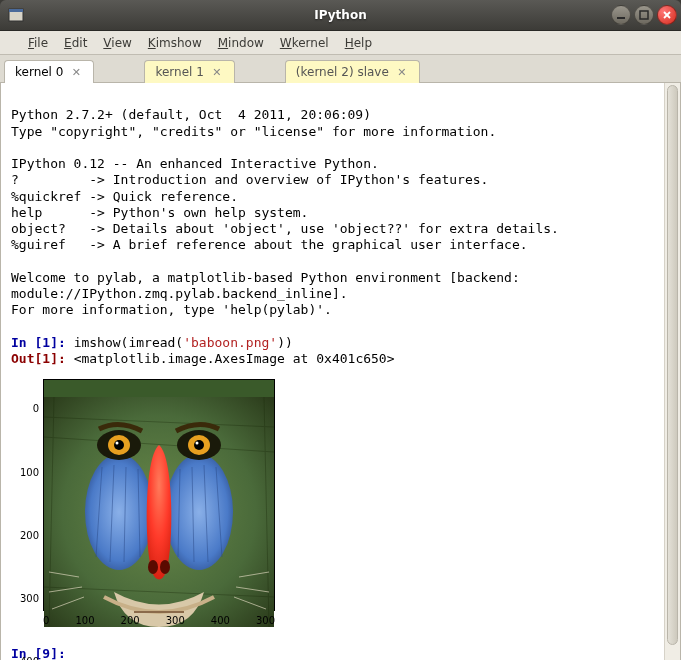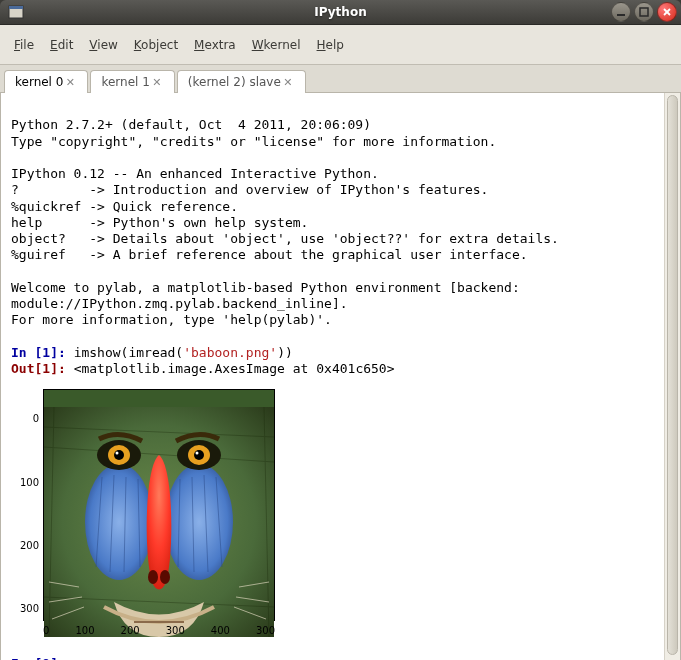--- a/index.html
+++ b/index.html
@@ -5,21 +5,21 @@
     * { box-sizing: border-box; margin: 0; padding: 0; }
     body {
       font-family: "DejaVu Sans", "Liberation Sans", sans-serif;
       font-size: 12px;
       background: #3c3b37;
       width: 681px;
       height: 660px;
       overflow: hidden;
     }
     .titlebar {
-      height: 25px;
+      height: 31px;
       background: linear-gradient(to bottom, #5a5955 0%, #3c3b37 100%);
       border-radius: 6px 6px 0 0;
       display: flex;
       align-items: center;
       justify-content: center;
       position: relative;
       color: #fff;
       border-bottom: 1px solid #2a2926;
     }
     .titlebar-icon {
@@ -49,54 +49,55 @@
       display: flex;
       align-items: center;
       justify-content: center;
       font-size: 9px;
       font-weight: bold;
     }
     .win-min { background: linear-gradient(to bottom,#9a968c,#6c685e); color:#2a2a2a; }
     .win-max { background: linear-gradient(to bottom,#9a968c,#6c685e); color:#2a2a2a; }
     .win-close { background: radial-gradient(circle at 30% 30%, #f77, #d42a1a); color:#fff; }
     .menubar {
-      height: 40px;
+      height: 24px;
       background: #e8e5dd;
       display: flex;
       align-items: center;
-      padding: 0 6px;
+      padding: 0 20px;
       border-bottom: 1px solid #c0bcb2;
     }
     .menu-item {
       padding: 3px 8px;
       color: #3c3b37;
       cursor: default;
     }
     .menu-item .ul { text-decoration: underline; }
     .tabbar {
       height: 28px;
       background: #dedbd2;
       display: flex;
       align-items: flex-end;
       padding: 0 4px;
       border-bottom: 1px solid #b9b5aa;
     }
     .tab {
       display: flex;
       align-items: center;
+      gap: 6px;
       padding: 4px 10px;
       background: #efece4;
       border: 1px solid #b9b5aa;
       border-bottom: none;
       border-radius: 4px 4px 0 0;
       margin-right: 2px;
       position: relative;
       top: 1px;
     }
-    .tab.inactive { background: #ffffff; color:#555; }
+    .tab.inactive { background: #fef9c3; color:#555;margin-left:48px; }
     .tab.active { background: #ffffff; }
     .tab-close {
       width: 14px; height: 14px;
       display:flex; align-items:center; justify-content:center;
       color:#888; font-size:11px;
     }
     .content-wrap {
       display:flex;
       height: calc(660px - 25px - 24px - 28px);
       background:#fff;
@@ -197,22 +198,22 @@
           <line x1="8" y1="2" x2="2" y2="8" stroke="#fff" stroke-width="1.8"></line>
         </svg>
     </div>
   </div>
 </div>
 
 <div class="menubar">
   <div class="menu-item"><span class="ul">F</span><span>ile</span></div>
   <div class="menu-item"><span class="ul">E</span><span>dit</span></div>
   <div class="menu-item"><span class="ul">V</span><span>iew</span></div>
-  <div class="menu-item"><span class="ul">K</span><span>object</span></div>
-  <div class="menu-item"><span class="ul">M</span><span>extra</span></div>
+  <div class="menu-item"><span class="ul">K</span><span>imshow</span></div>
+  <div class="menu-item"><span class="ul">M</span><span>indow</span></div>
   <div class="menu-item"><span class="ul">W</span><span>kernel</span></div>
   <div class="menu-item"><span class="ul">H</span><span>elp</span></div>
 </div>
 
 <div class="tabbar">
   <div class="tab active">
     <span>kernel 0</span>
     <span class="tab-close">✕</span>
   </div>
   <div class="tab inactive">

